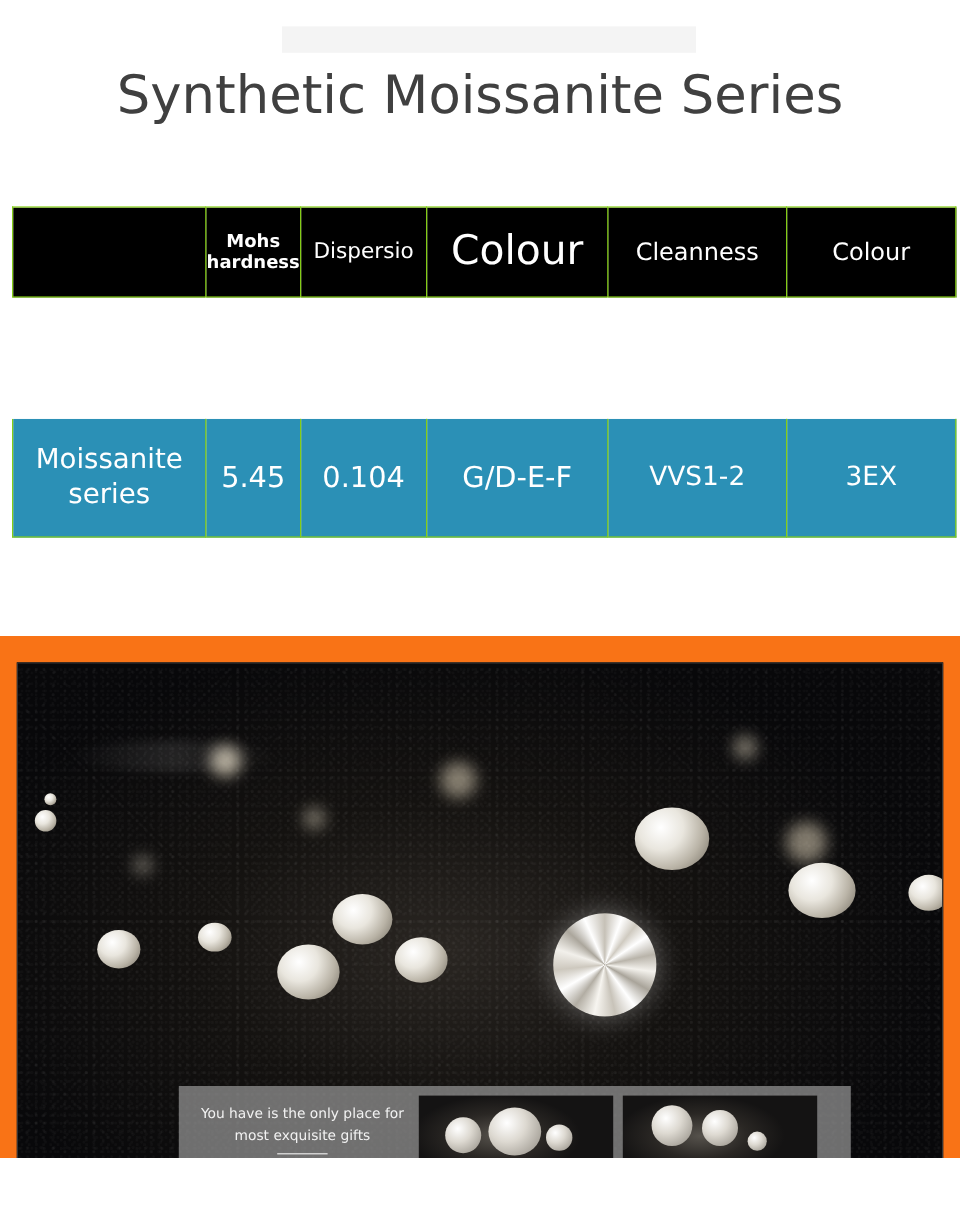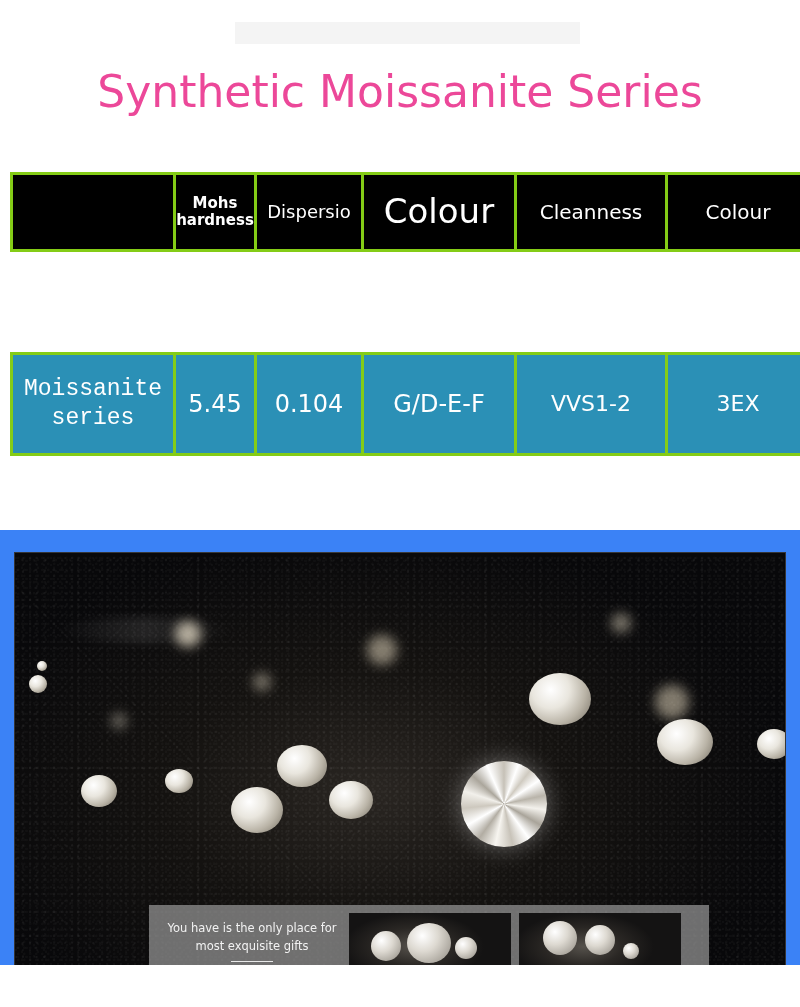--- a/index.html
+++ b/index.html
@@ -33,48 +33,47 @@
     background: #f4f4f4;
   }
   .title-text {
     position: absolute;
     left: 0;
     top: 58px;
     width: 800px;
     text-align: center;
     font-size: 44px;
     line-height: 1.0;
-    color: #ec4899;
+    color: #404040;
     font-family: "DejaVu Sans", sans-serif;
     letter-spacing: 0px;
     white-space: nowrap;
-    margin-top: 12px;
   }
 
   
   .table-wrap {
     position: absolute;
     left: 10px;
     top: 172px;
     width: 780px;
   }
   table.spec {
     border-collapse: collapse;
     width: 780px;
     table-layout: fixed;
   }
   table.spec td {
-    border: 3px solid #84cc16;
+    border: 1px solid #84cc16;
     text-align: center;
     vertical-align: middle;
     padding: 0;
     color: #ffffff;
   }
   
-  .c0 { width: 160px; font-family: Liberation Mono, monospace; }
+  .c0 { width: 160px; }
   .c1 { width: 78px; }
   .c2 { width: 104px; }
   .c3 { width: 150px; }
   .c4 { width: 148px; }
   .c5 { width: 140px; }
 
   tr.head td {
     background: #000000;
     height: 74px;
     font-size: 20px;
@@ -117,21 +116,21 @@
     font-size: 22px;
   }
 
   
   .photo {
     position: absolute;
     left: 0;
     top: 530px;
     width: 800px;
     height: 435px;
-    background: #3b82f6;
+    background: #f97316;
     overflow: hidden;
   }
   .photo-inner {
     position: absolute;
     left: 14px;
     top: 22px;
     right: 14px;
     bottom: 0;
     background:
       radial-gradient(ellipse 420px 260px at 46% 58%, #2a2622 0%, #141210 48%, #08080a 100%),

